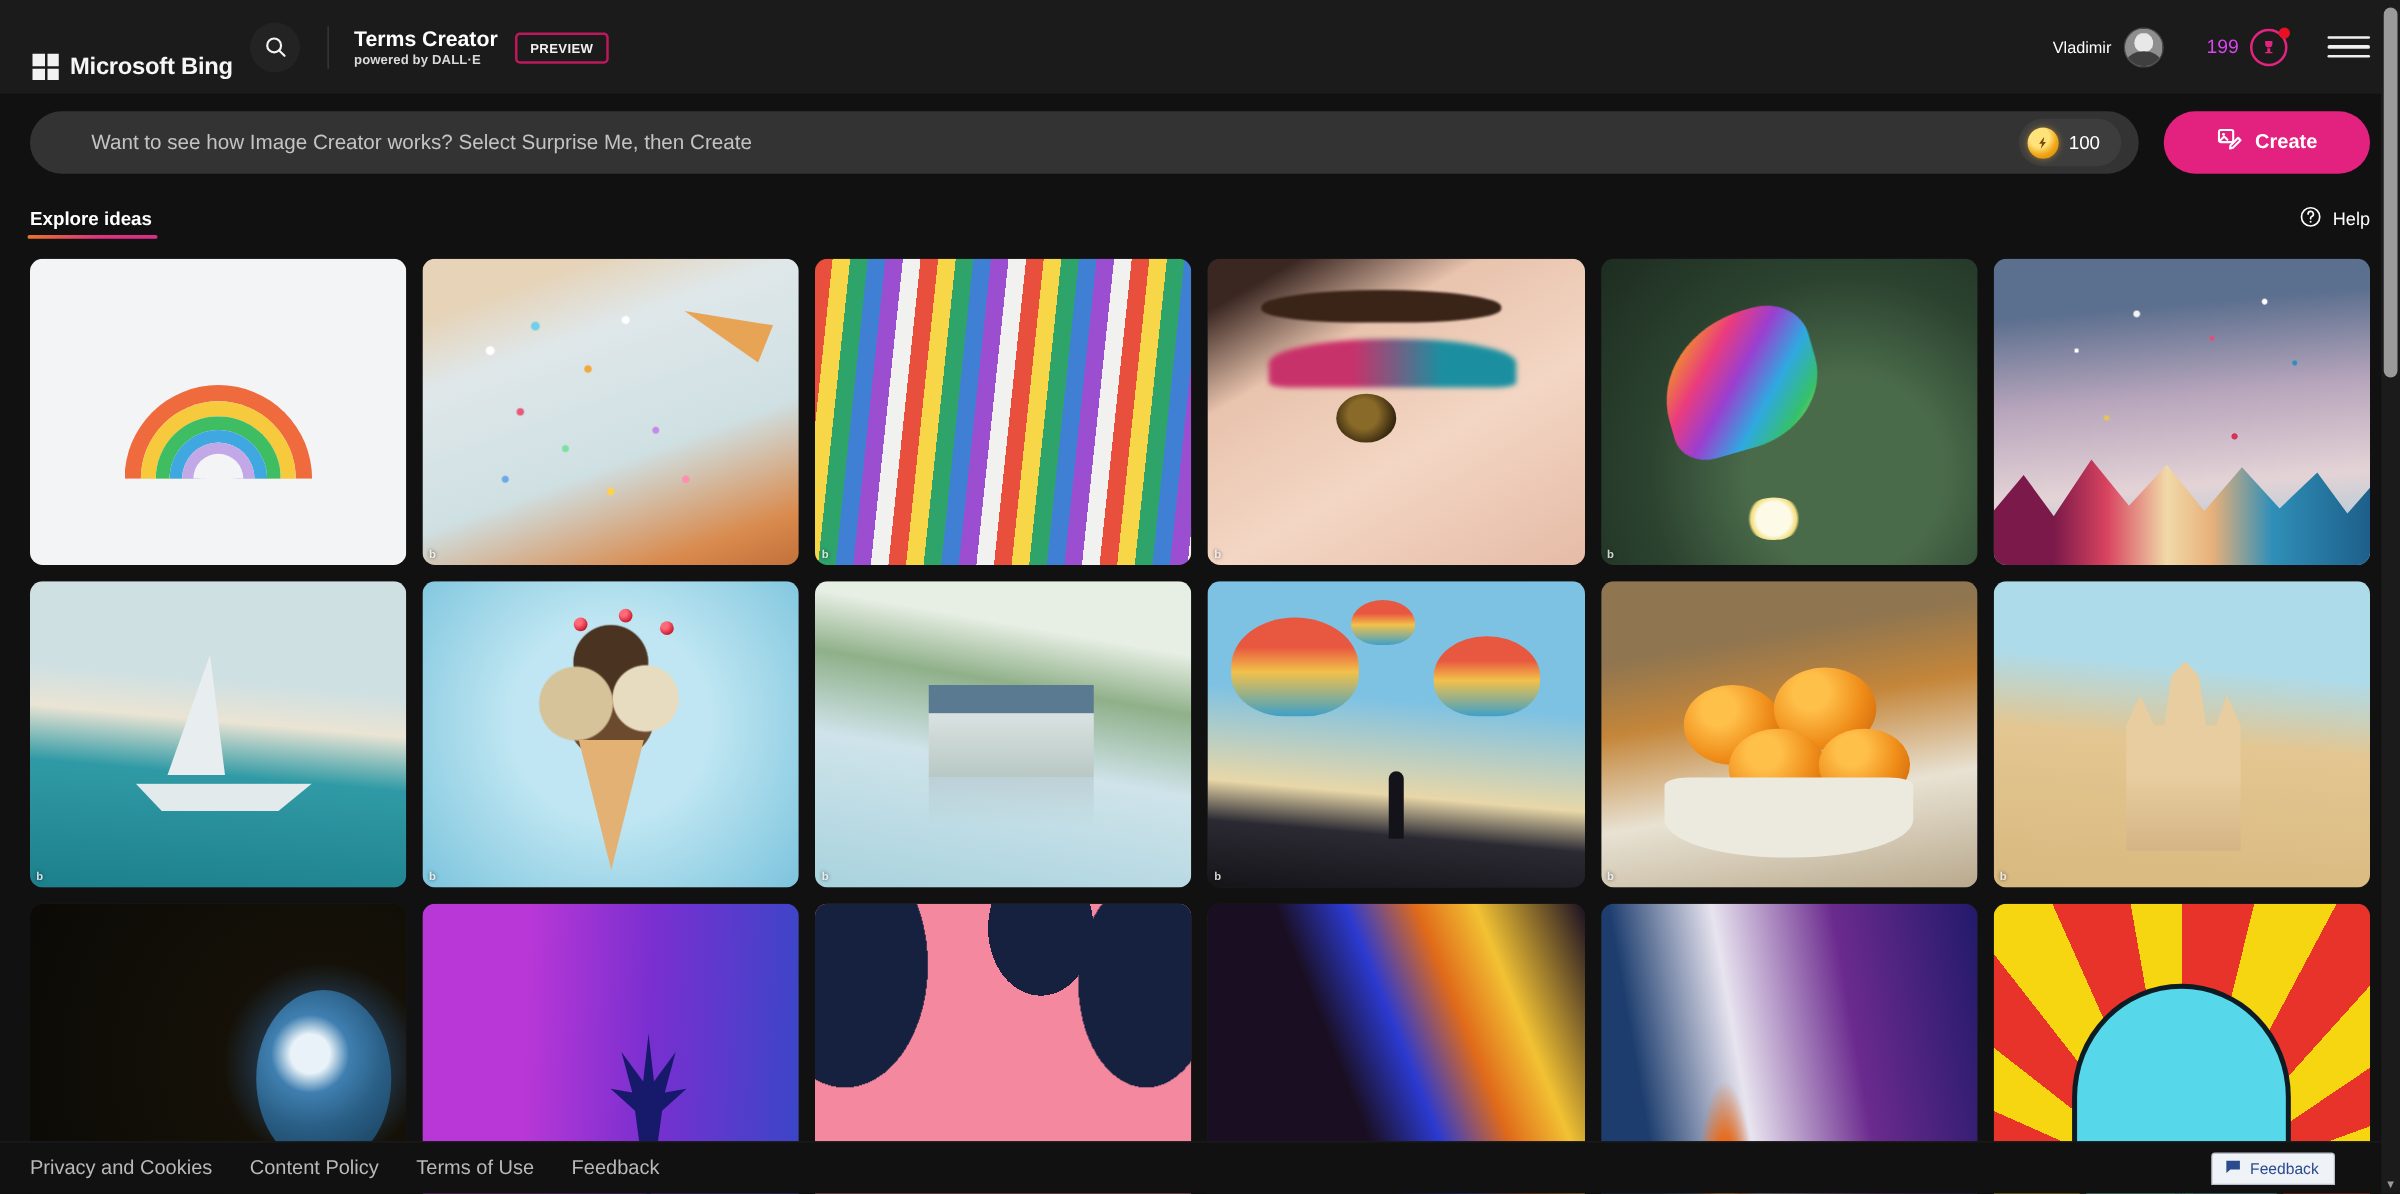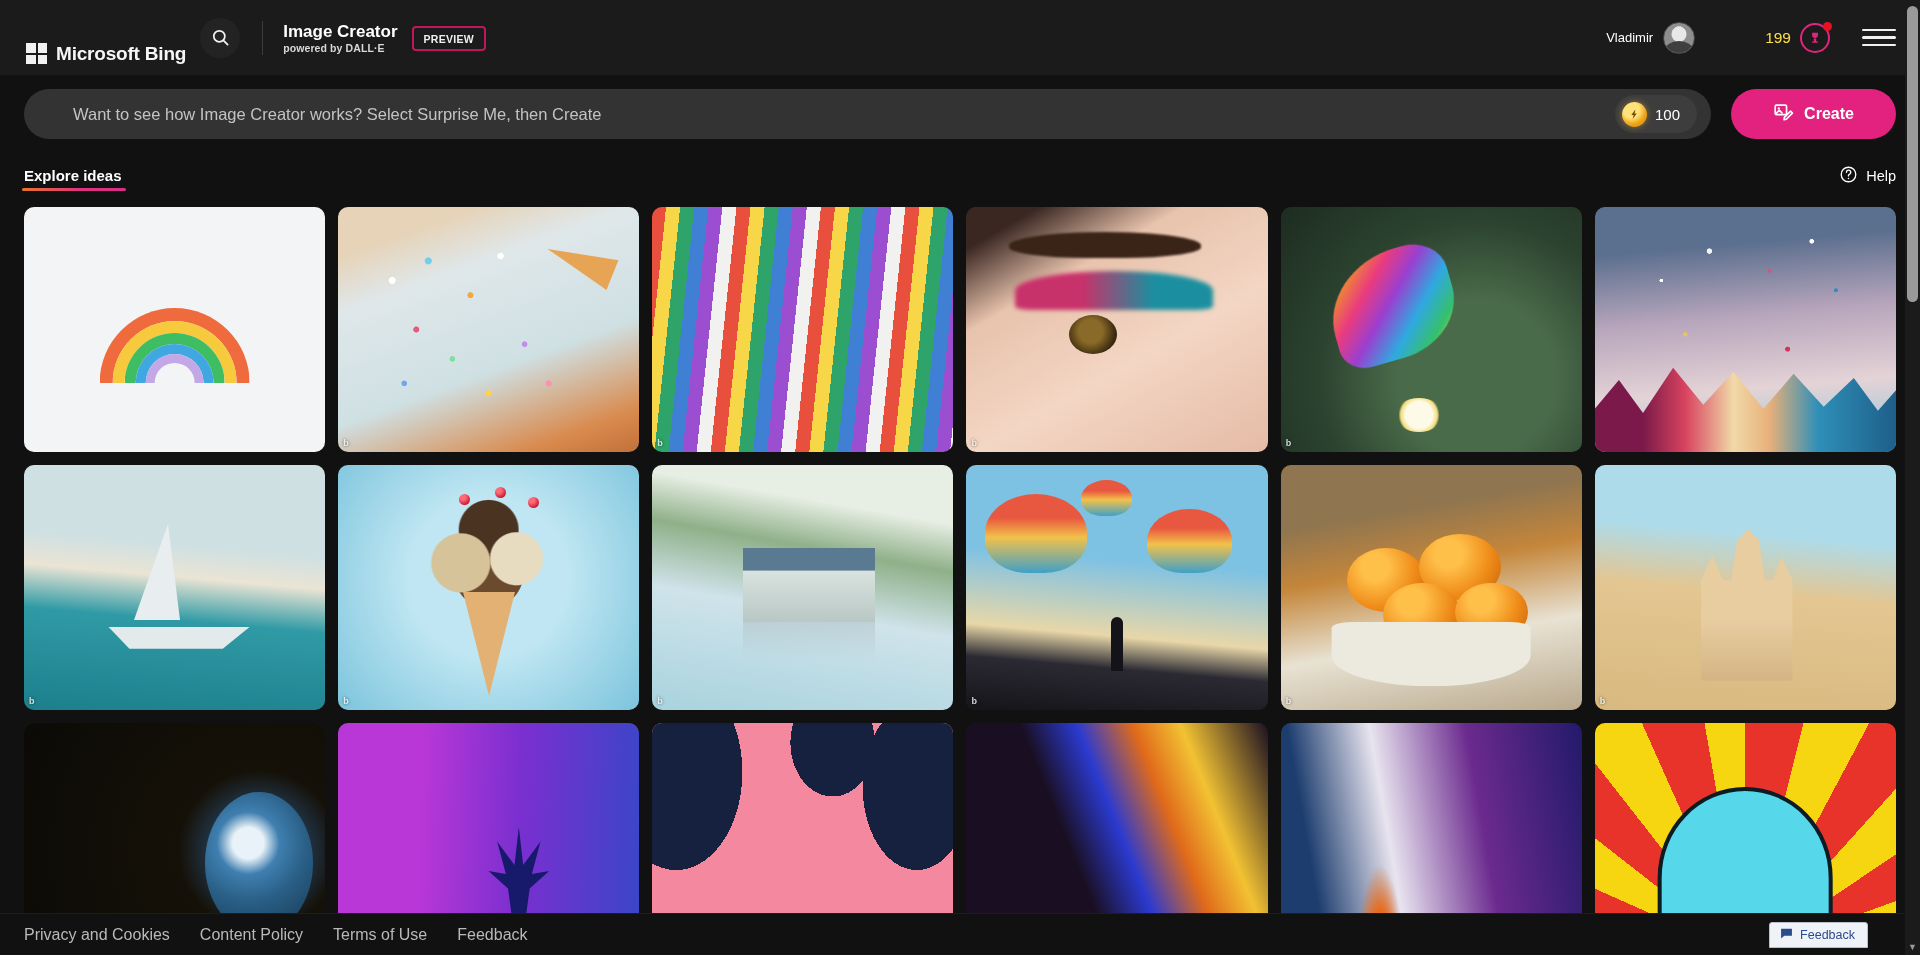--- a/index.html
+++ b/index.html
@@ -70,21 +70,21 @@
     width:15px; height:15px; border-radius:50%;
     transform:translateX(-50%); background:#e8e8e8;
   }
   .avatar::after {
     content:""; position:absolute; left:50%; bottom:-7px;
     width:28px; height:19px; border-radius:50% 50% 0 0;
     transform:translateX(-50%); background:#3f3f3f;
   }
 
   .rewards-block { display:flex; align-items:center; gap:9px; margin-left:34px; }
-  .rewards-count { color:#fde047; font-size:15.5px;margin-left:36px; }
+  .rewards-count { color:#d946ef; font-size:15.5px; }
   .rewards-icon {
     width:30px; height:30px; border-radius:50%;
     border:2px solid #e3247f;
     display:flex; align-items:center; justify-content:center;
     position:relative; flex:none;
   }
   .rewards-icon svg { width:14px; height:14px; }
   .notif-dot {
     position:absolute; top:-3px; right:-4px;
     width:9px; height:9px; border-radius:50%;
@@ -450,21 +450,21 @@
     <svg viewBox="0 0 24 24" fill="none" stroke="#f2f2f2" stroke-width="2.2" stroke-linecap="round">
       <circle cx="10.5" cy="10.5" r="7"></circle>
         <line x1="15.6" y1="15.6" x2="21" y2="21"></line>
     </svg>
   </button>
 
   <div class="hdr-divider"></div>
 
   <div class="app-title-wrap">
     <div class="app-title-lines">
-      <span class="app-title">Image Creator</span>
+      <span class="app-title">Terms Creator</span>
       <span class="app-sub">powered by DALL·E</span>
     </div>
     <span class="preview-badge">PREVIEW</span>
   </div>
 
   <div class="hdr-right">
 
     <div class="user-block">
       <span class="user-name">Vladimir</span>
       <span class="avatar"></span>

